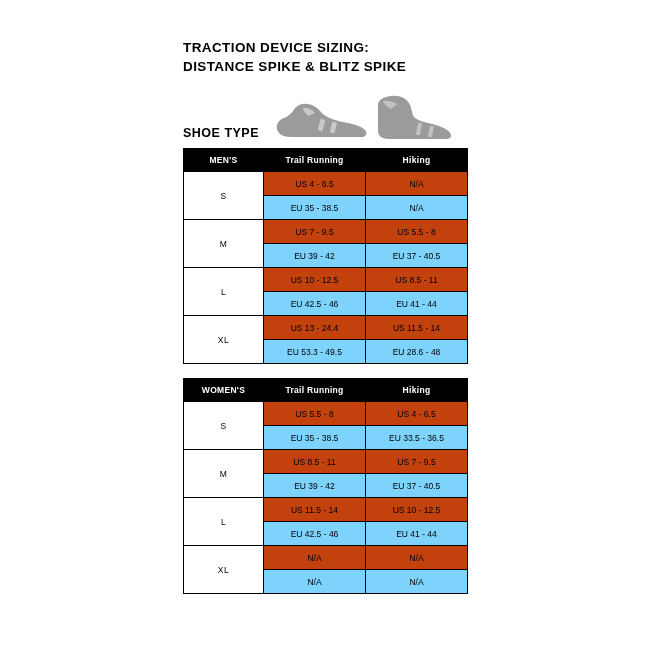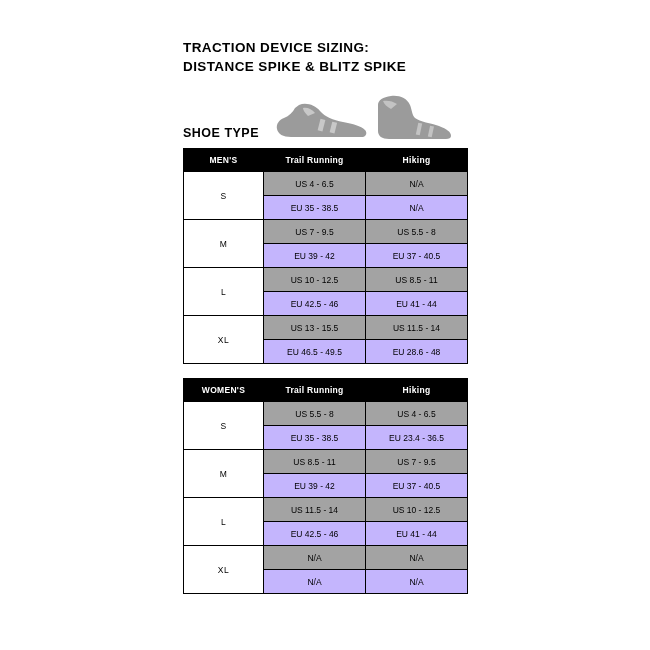--- a/index.html
+++ b/index.html
@@ -69,40 +69,40 @@
   table.sizing.women { left: 183px; top: 378px; }
 
   table.sizing th, table.sizing td {
     border: 1px solid #000000;
     font-size: 8.5px;
     text-align: center;
     vertical-align: middle;
     padding: 0;
     height: 23px;
     font-weight: normal;
-    background: #c4b5fd;
+    background: #7dd3fc;
   }
   table.sizing thead th {
     background: #000000;
     color: #ffffff;
     font-weight: bold;
     font-size: 8.5px;
     letter-spacing: 0.3px;
     height: 22px;
   }
   .col-size { width: 80px; }
   .col-trail { width: 102px; }
   .col-hike  { width: 102px; }
 
   td.size-cell {
     font-size: 15px;
     font-weight: bold;
     letter-spacing: 0.5px;
   }
-  tr.shaded td { background: #a3a3a3; }
+  tr.shaded td { background: #c2410c; }
   tr.shaded td.size-cell { background: #ffffff; }
 </style>
 </head>
 <body>
 
 <div class="page">
 
   <div class="title">
     <span>TRACTION DEVICE SIZING:</span>
     <span class="line2">DISTANCE SPIKE &amp; BLITZ SPIKE</span>
@@ -167,25 +167,25 @@
         <td>US 10 - 12.5</td>
         <td>US 8.5 - 11</td>
       </tr>
       <tr>
         <td>EU 42.5 - 46</td>
         <td>EU 41 - 44</td>
       </tr>
 
       <tr class="shaded">
         <td class="size-cell" rowspan="2">XL</td>
-        <td>US 13 - 15.5</td>
+        <td>US 13 - 24.4</td>
         <td>US 11.5 - 14</td>
       </tr>
       <tr>
-        <td>EU 46.5 - 49.5</td>
+        <td>EU 53.3 - 49.5</td>
         <td>EU 28.6 - 48</td>
       </tr>
     </tbody>
   </table>
 
   <table class="sizing women">
     <colgroup>
       <col class="col-size">
         <col class="col-trail">
         <col class="col-hike">
@@ -198,21 +198,21 @@
       </tr>
     </thead>
     <tbody>
       <tr class="shaded">
         <td class="size-cell" rowspan="2">S</td>
         <td>US 5.5 - 8</td>
         <td>US 4 - 6.5</td>
       </tr>
       <tr>
         <td>EU 35 - 38.5</td>
-        <td>EU 23.4 - 36.5</td>
+        <td>EU 33.5 - 36.5</td>
       </tr>
 
       <tr class="shaded">
         <td class="size-cell" rowspan="2">M</td>
         <td>US 8.5 - 11</td>
         <td>US 7 - 9.5</td>
       </tr>
       <tr>
         <td>EU 39 - 42</td>
         <td>EU 37 - 40.5</td>

